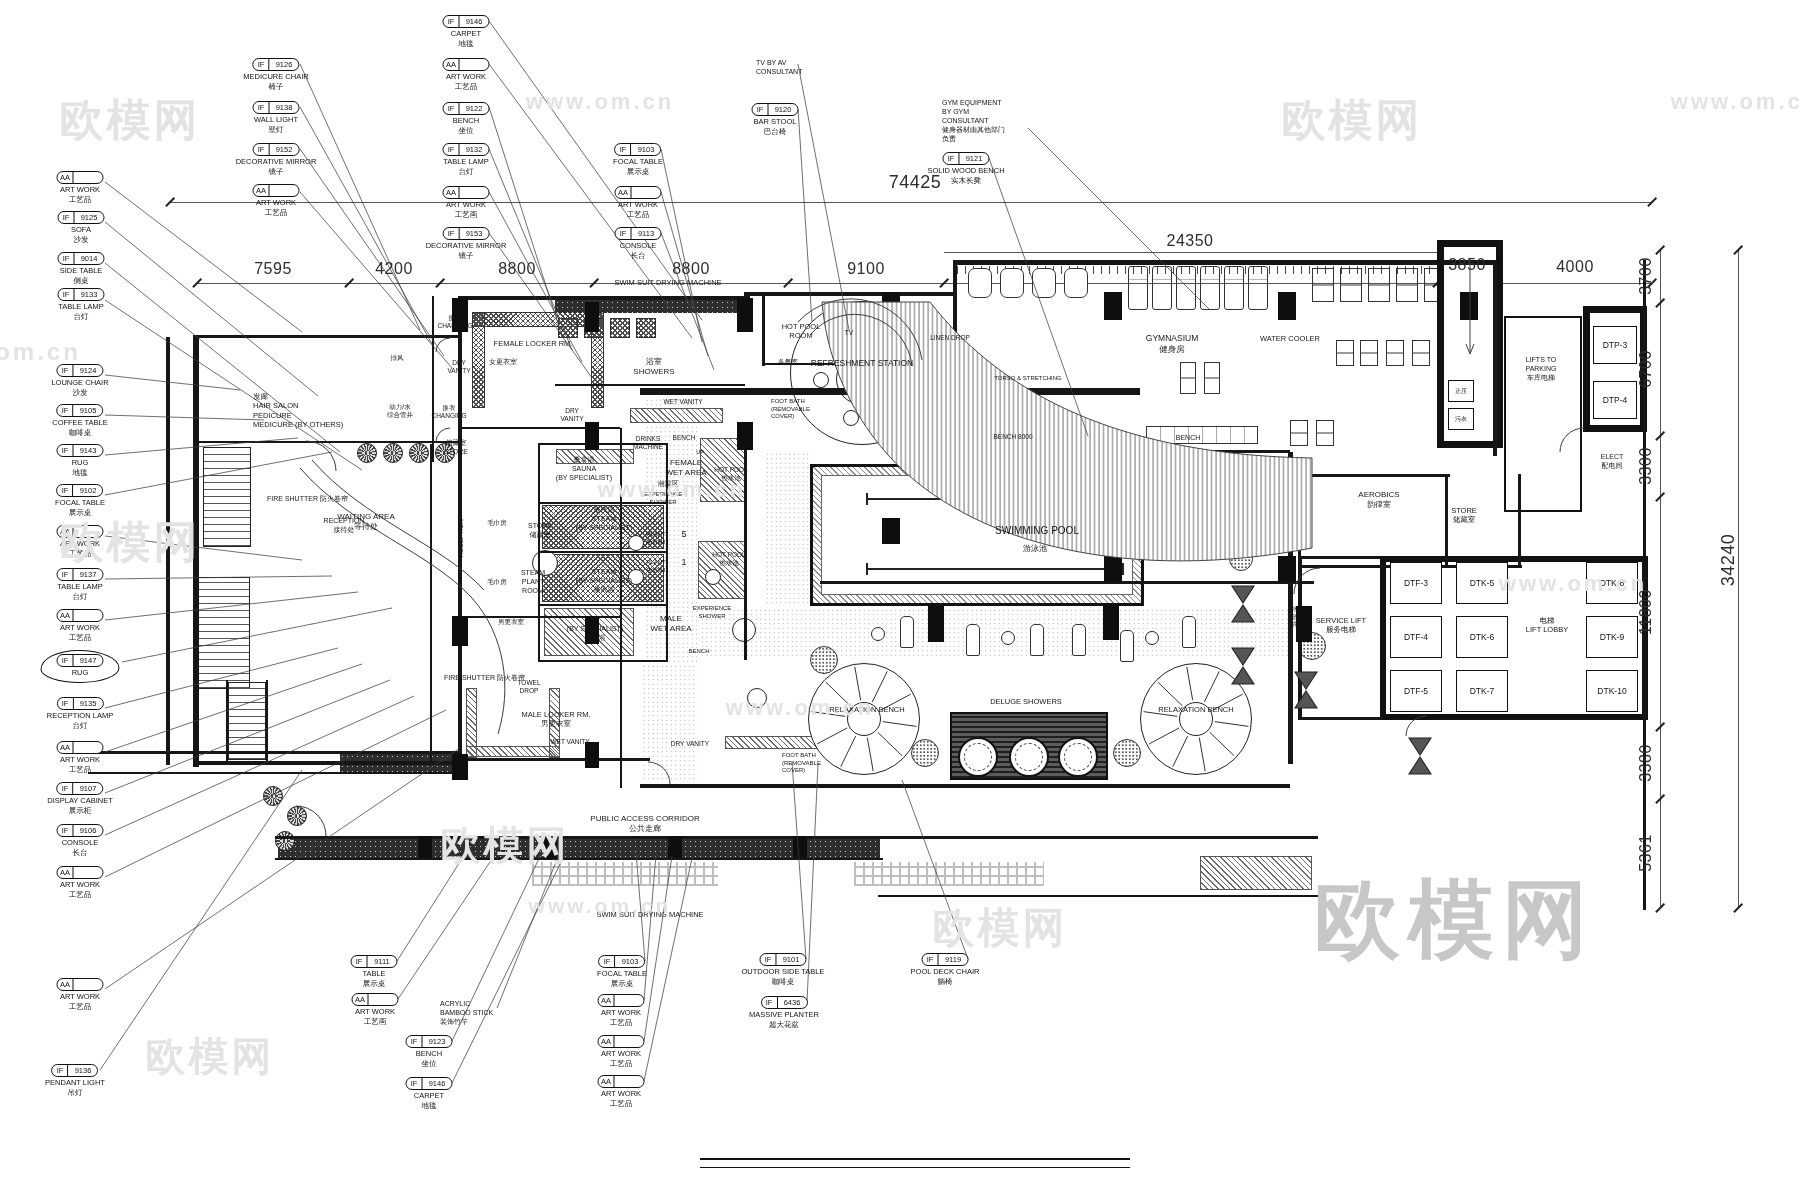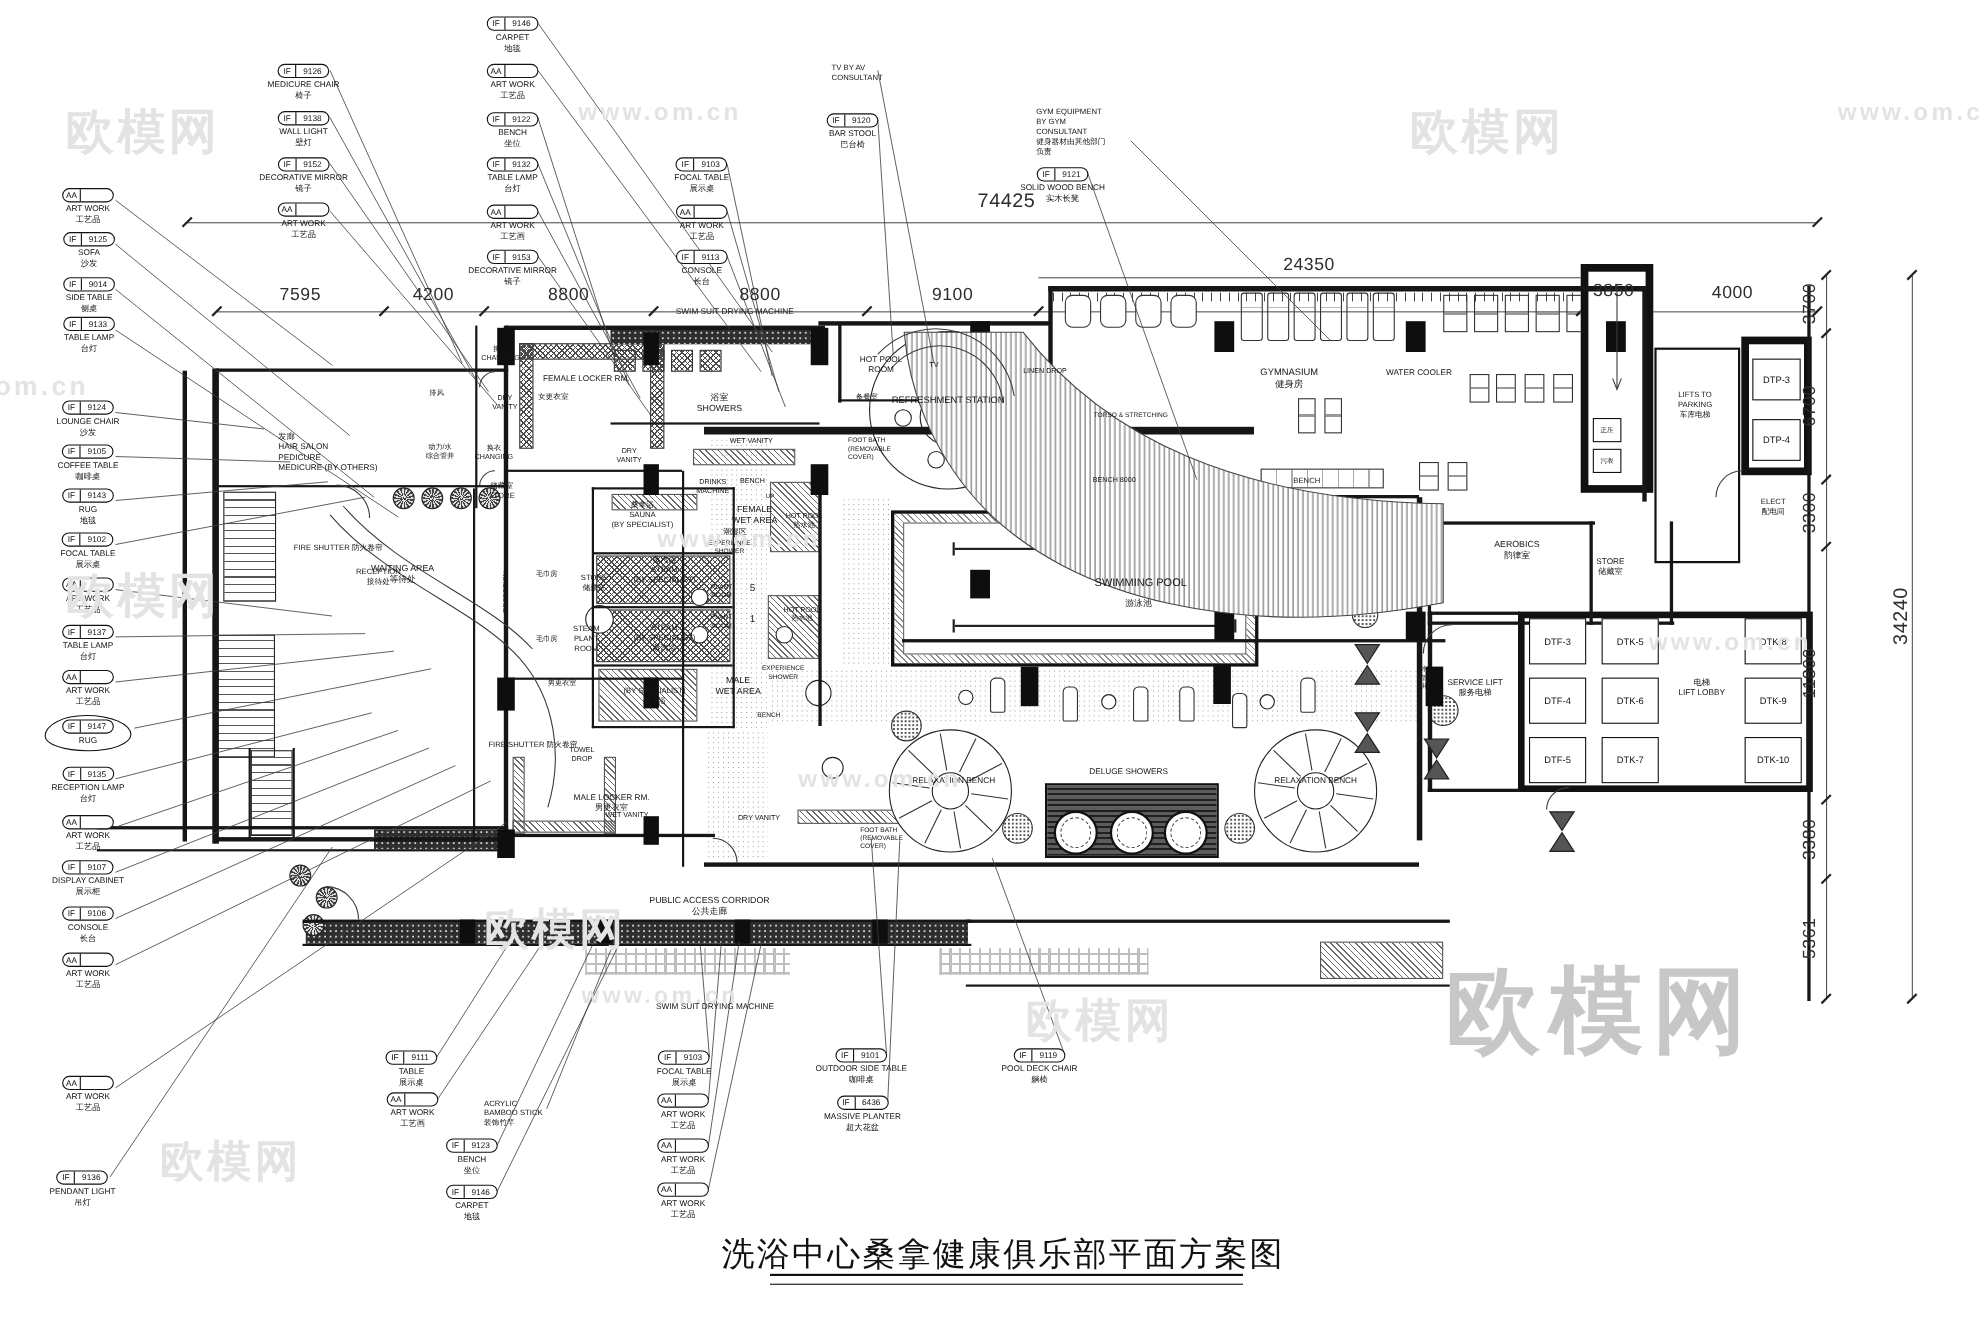--- a/index.html
+++ b/index.html
@@ -152,21 +152,20 @@
       <line x1="452" y1="1041" x2="544" y2="848" stroke="#3f3f3f" stroke-width="0.75"></line>
       <line x1="452" y1="1083" x2="566" y2="852" stroke="#3f3f3f" stroke-width="0.75"></line>
       <line x1="645" y1="961" x2="636" y2="852" stroke="#3f3f3f" stroke-width="0.75"></line>
       <line x1="644" y1="1000" x2="656" y2="854" stroke="#3f3f3f" stroke-width="0.75"></line>
       <line x1="644" y1="1041" x2="672" y2="856" stroke="#3f3f3f" stroke-width="0.75"></line>
       <line x1="644" y1="1081" x2="692" y2="858" stroke="#3f3f3f" stroke-width="0.75"></line>
       <line x1="806" y1="959" x2="792" y2="762" stroke="#3f3f3f" stroke-width="0.75"></line>
       <line x1="807" y1="1002" x2="818" y2="764" stroke="#3f3f3f" stroke-width="0.75"></line>
       <line x1="968" y1="959" x2="902" y2="780" stroke="#3f3f3f" stroke-width="0.75"></line>
     </svg>
-  <div class="title">洗浴中心桑拿健康俱乐部平面方案图</div>
   <div class="tline" style="left:700px;top:1158px;width:430px;height:2px;"></div>
   <div class="tline" style="left:700px;top:1167px;width:430px;height:1px;"></div>
 <div class="wall" style="left: 196px; top: 335px; width: 266px; height: 3px;"></div>
     <div class="wall" style="left: 193px; top: 335px; width: 6px; height: 432px;"></div>
     <div class="wall" style="left: 196px; top: 441px; width: 266px; height: 2px;"></div>
     <div class="wall" style="left: 196px; top: 761px; width: 268px; height: 4px;"></div>
     <div class="wall" style="left: 166px; top: 337px; width: 4px; height: 428px;"></div>
     <div class="wall" style="left: 458px; top: 296px; width: 4px; height: 466px;"></div>
     <div class="wall" style="left: 460px; top: 296px; width: 290px; height: 4px;"></div>
     <div class="wall" style="left: 744px; top: 292px; width: 212px; height: 4px;"></div>
@@ -953,21 +952,21 @@
     </div>
     <div class="room" style="left: 497px; top: 519px; font-size: 6.5px;">
       <div>毛巾房</div>
     </div>
     <div class="room" style="left: 497px; top: 578px; font-size: 6.5px;">
       <div>毛巾房</div>
     </div>
     <div class="room" style="left: 511px; top: 618px; font-size: 6.5px;">
       <div>男更衣室</div>
     </div>
-    <div class="room" style="left: 556px; top: 710px; font-size: 7.5px; margin-top: 10px;">
+    <div class="room" style="left: 556px; top: 710px; font-size: 7.5px;">
       <div>MALE LOCKER RM.</div>
       <div>男更衣室</div>
     </div>
     <div class="room" style="left: 529px; top: 679px; font-size: 6.5px;">
       <div>TOWEL</div>
       <div>DROP</div>
     </div>
     <div class="room" style="left: 699px; top: 648px; font-size: 6px;">
       <div>BENCH</div>
     </div>

